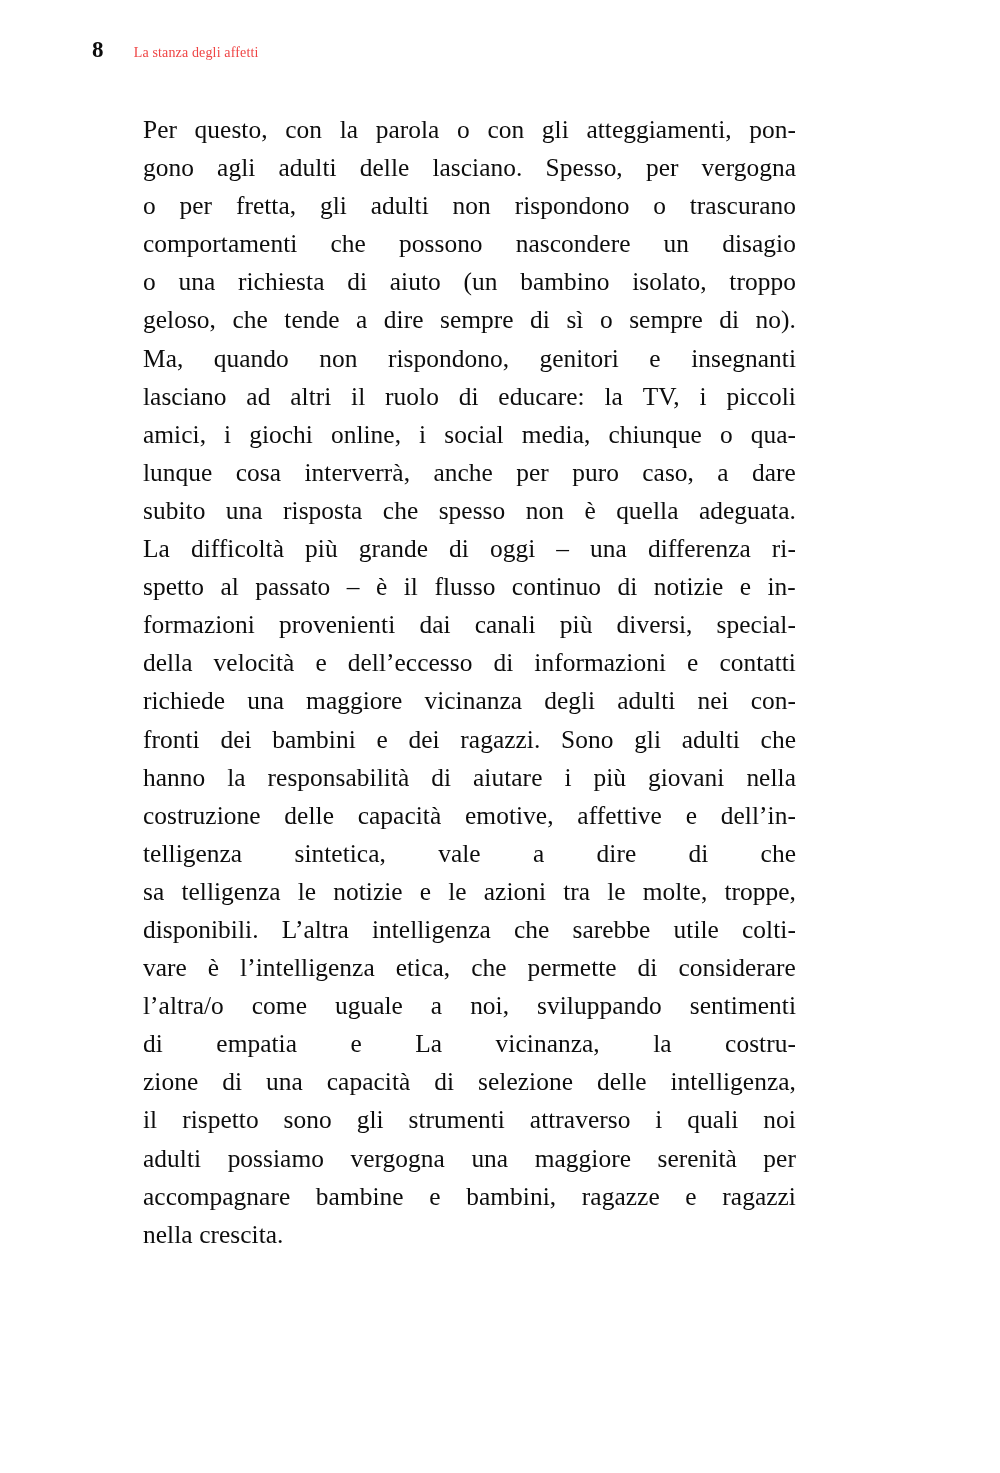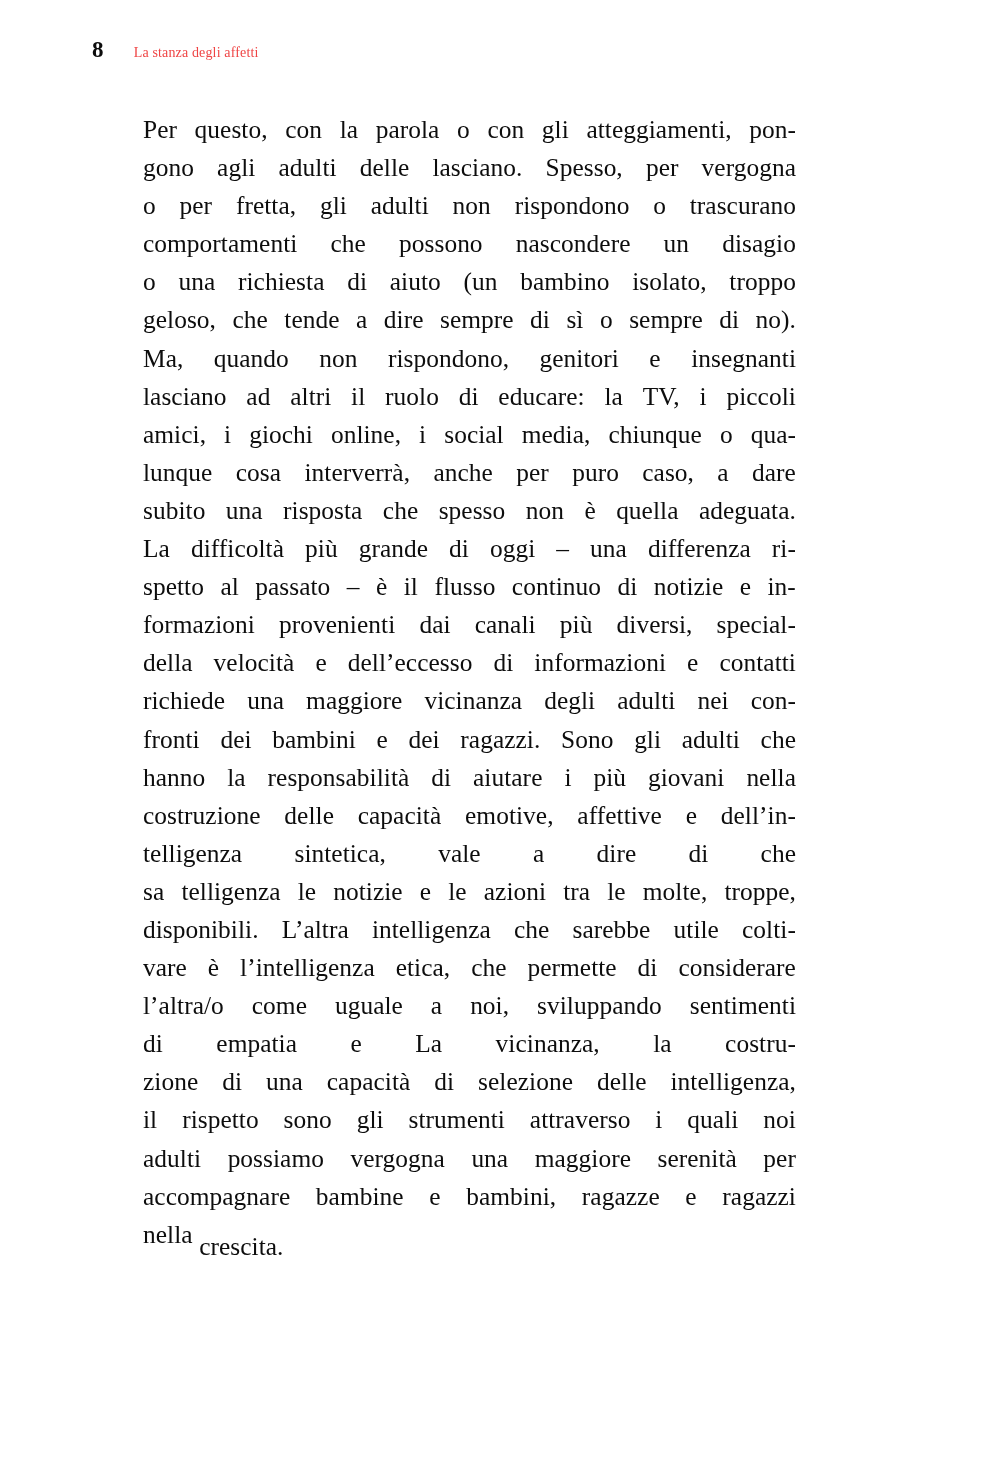--- a/index.html
+++ b/index.html
@@ -75,21 +75,20 @@
   .line-inner {
     display: flex;
     width: 100%;
     justify-content: space-between;
   }
   .line-last .line-inner {
     justify-content: flex-start;
   }
   .line-last .w + .w {
     margin-left: 0.26em;
-    margin-top: 12px;
   }
 </style>
 </head>
 <body>
 
 <div class="page">
 
   <div class="running-head">
     <span class="folio">8</span>
     <span class="running-title">La stanza degli affetti</span>

